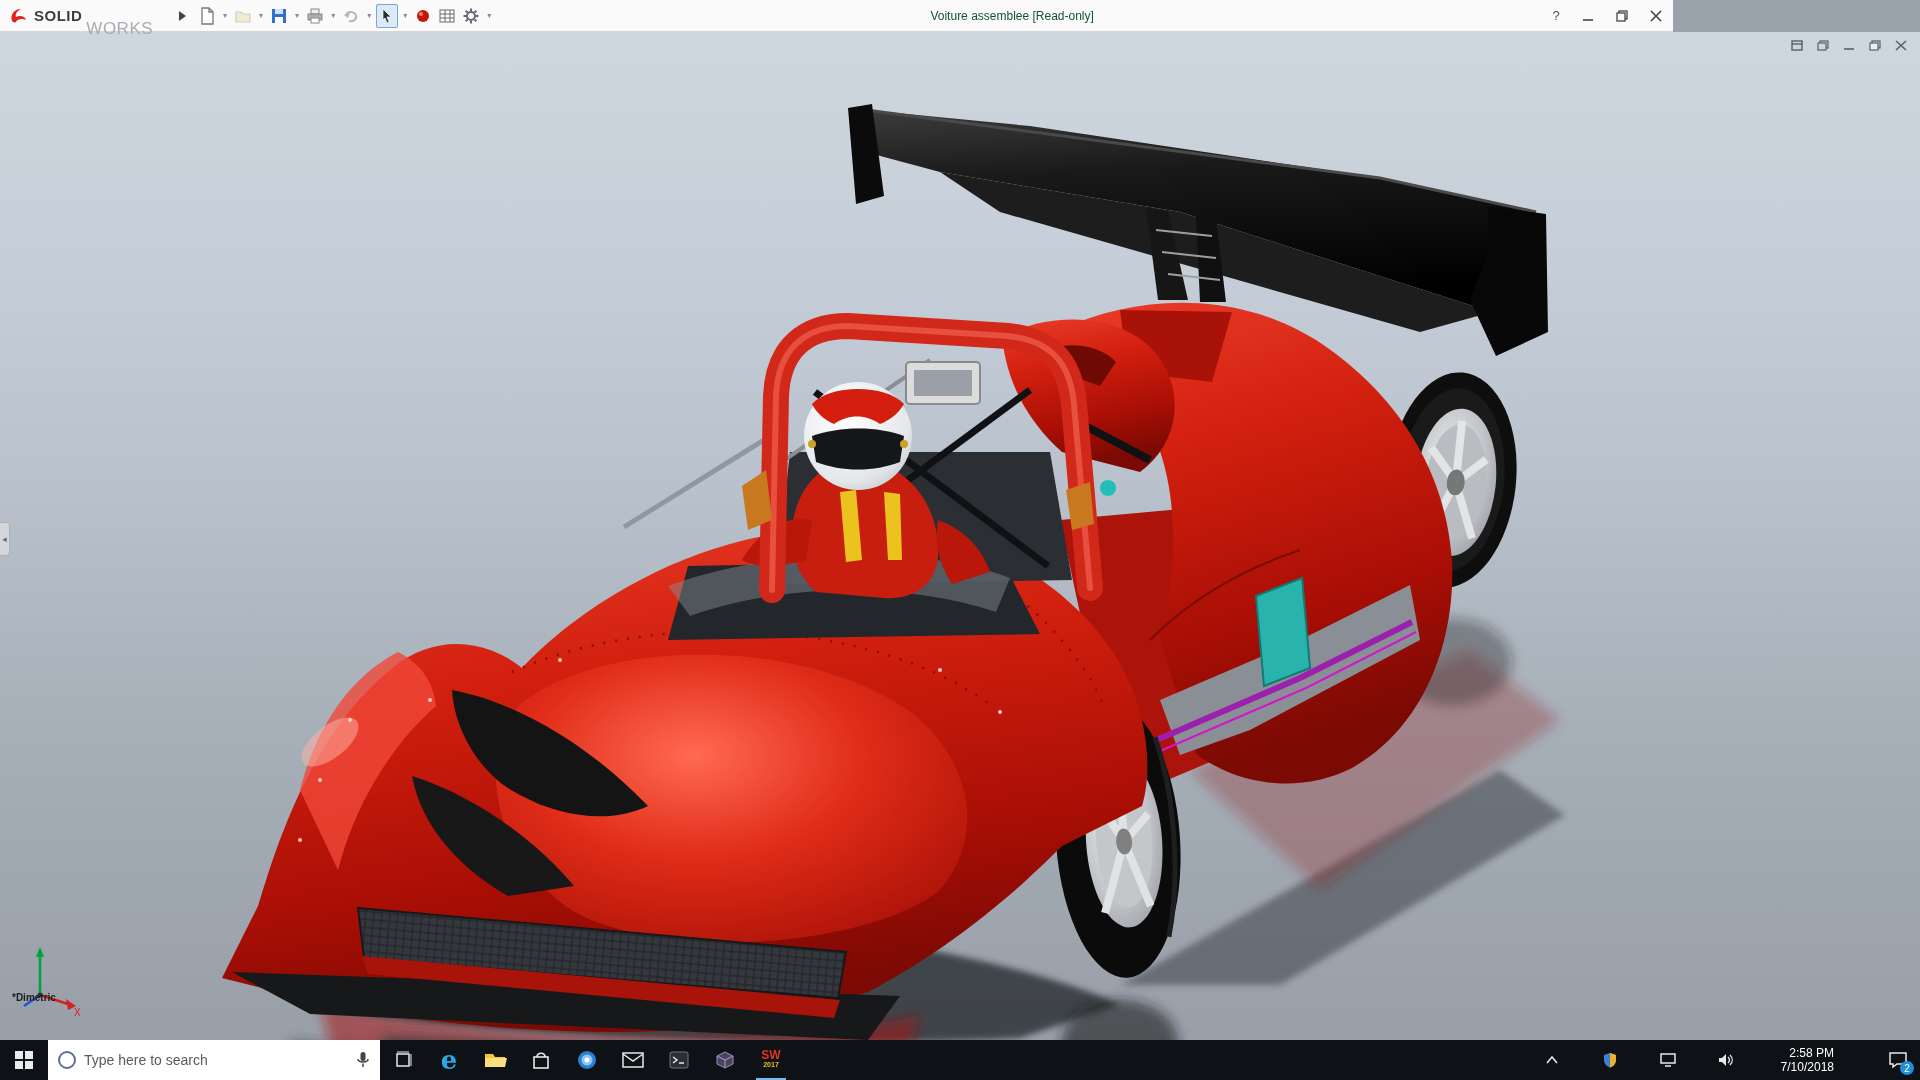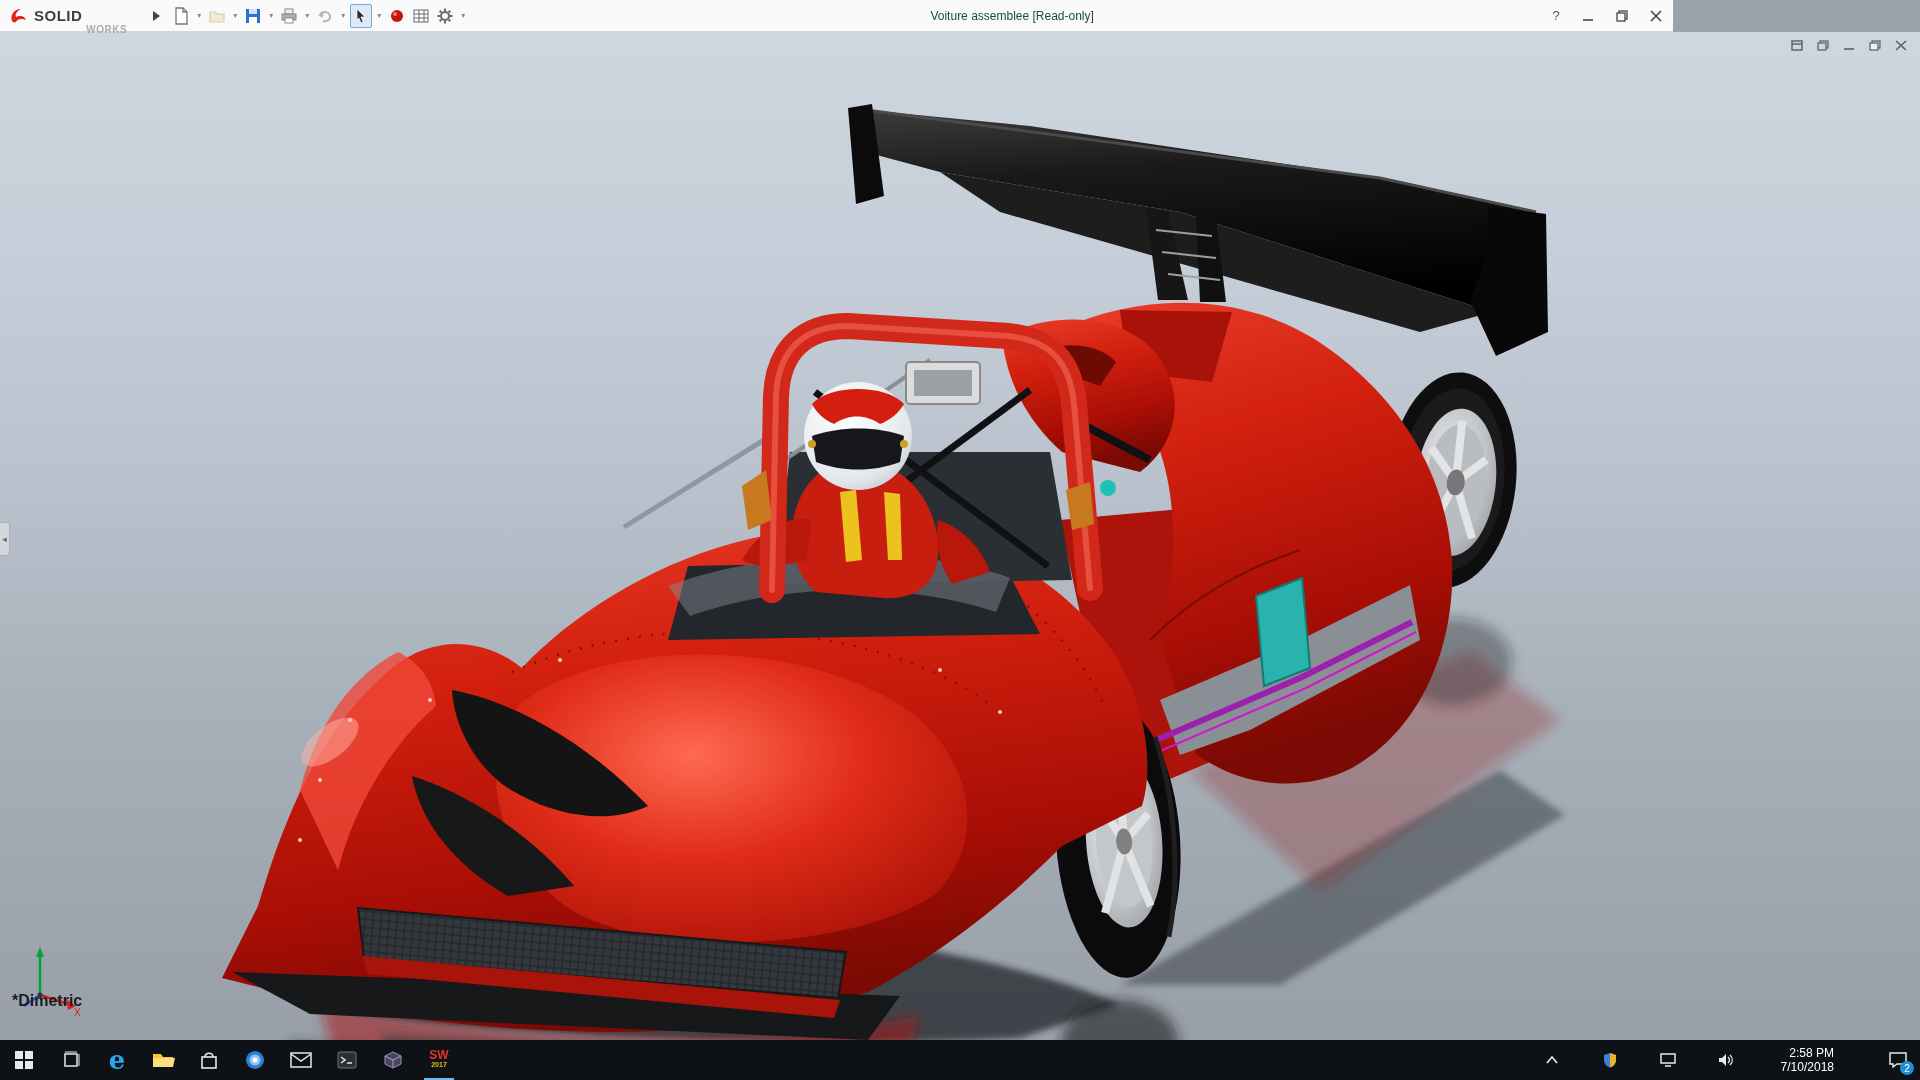--- a/index.html
+++ b/index.html
@@ -4,41 +4,41 @@
 <style>
   * { margin:0; padding:0; box-sizing:border-box; }
   html,body { width:1920px; height:1080px; overflow:hidden; font-family:"Liberation Sans", sans-serif; }
   #screen { position:relative; width:1920px; height:1080px; background:#9aa2ac; }
 
   
   .titlebar { position:absolute; top:0; left:0; width:1673px; height:32px; background:#fafafa;
     border-bottom:1px solid #d5d5d5; display:flex; align-items:center; z-index:10; }
   .brand { display:flex; align-items:center; gap:4px; padding:0 10px 0 8px; }
   .brand .b1 { font-weight:bold; font-size:15px; color:#3a3f44; letter-spacing:.5px; }
-  .brand .b2 { font-weight:bold; font-size:10px; color:#a8adb3; letter-spacing:.5px;margin-top:27px; }
+  .brand .b2 { font-weight:normal; font-size:17px; color:#a8adb3; letter-spacing:.5px;margin-top:27px; }
   .flyout { width:0; height:0; border-left:7px solid #444; border-top:5px solid transparent; border-bottom:5px solid transparent; margin:0 10px 0 16px; cursor:pointer; }
   .tb-icons { display:flex; align-items:center; gap:2px; }
   .tbtn { display:flex; align-items:center; padding:2px 1px; border:1px solid transparent; border-radius:2px; cursor:pointer; }
   .tbtn.active { background:#dcEAf7; border-color:#7aa7d8; background:#dceaf7; }
   .tbtn svg { display:block; }
   .caret { font-size:8px; color:#8a8a8a; padding:0 3px; cursor:pointer; }
   .dim { opacity:.45; }
   .win-title { position:absolute; left:60.5%; transform:translateX(-50%); font-size:12px; color:#14532d; white-space:nowrap; }
   .tb-right { margin-left:auto; display:flex; align-items:center; height:100%; }
   .helpq { width:30px; text-align:center; font-size:13px; color:#555; cursor:pointer; }
   .wc { width:34px; height:100%; display:flex; align-items:center; justify-content:center; cursor:pointer; }
   .wc svg { display:block; }
 
   
   .viewport { position:absolute; top:32px; left:0; width:1920px; height:1008px; z-index:0;
     background:linear-gradient(180deg,#ced6df 0%,#c6cfd9 22%,#b9c2cc 45%,#a6aeb8 70%,#989fa9 100%); }
   #modelsvg { position:absolute; top:0; left:0; z-index:1; }
   .docwin-controls { position:absolute; top:6px; right:10px; z-index:5; display:flex; gap:8px; }
   .dwc { width:18px; height:14px; display:flex; align-items:center; justify-content:center; cursor:pointer; }
-  .view-label { position:absolute; left:12px; top:992px; z-index:5; font-size:16px; font-weight:bold; color:#1c1c1c;text-align:center; }
+  .view-label { position:absolute; left:12px; top:992px; z-index:5; font-size:10px; font-weight:bold; color:#1c1c1c;text-align:center; }
   .panel-tab { position:absolute; left:0; top:490px; width:10px; height:34px; z-index:5; background:#d3d7db;
     border:1px solid #aeb2b6; border-left:none; border-radius:0 4px 4px 0; cursor:pointer; display:flex; align-items:center; justify-content:center; }
   .panel-tab span { font-size:9px; color:#666; }
 
   
   .taskbar { position:absolute; bottom:0; left:0; width:1920px; height:40px; background:#0e1116; z-index:20;
     display:flex; align-items:center; }
   .start { width:48px; height:40px; display:flex; align-items:center; justify-content:center; cursor:pointer; }
   .winlogo { display:grid; grid-template-columns:8px 8px; grid-template-rows:8px 8px; gap:2px; }
   .winlogo i { background:#e8eaed; display:block; }
@@ -398,20 +398,29 @@
 
   <div class="taskbar">
     <div class="start">
       <span class="winlogo">
           <i></i>
           <i></i>
           <i></i>
           <i></i>
         </span>
     </div>
+    <div class="searchbox">
+      <span class="cortana-ring"></span>
+      <span class="search-text">Type here to search</span>
+      <svg width="14" height="18">
+          <rect x="4.5" y="1" width="5" height="9" rx="2.5" fill="#444"></rect>
+          <path d="M2 8 C2 12 12 12 12 8" fill="none" stroke="#444" stroke-width="1.5"></path>
+          <line x1="7" y1="12.5" x2="7" y2="16" stroke="#444" stroke-width="1.5"></line>
+        </svg>
+    </div>
     <div class="tk-btn">
       <svg width="20" height="20">
           <rect x="4" y="4" width="12" height="12" fill="none" stroke="#e8e8e8" stroke-width="1.5"></rect>
           <path d="M4 2 L16 2 M18 4 L18 16" stroke="#9aa" stroke-width="1.5"></path>
         </svg>
     </div>
     <div class="tk-btn">
         <span class="edge-e">e</span>
       </div>
     <div class="tk-btn">

